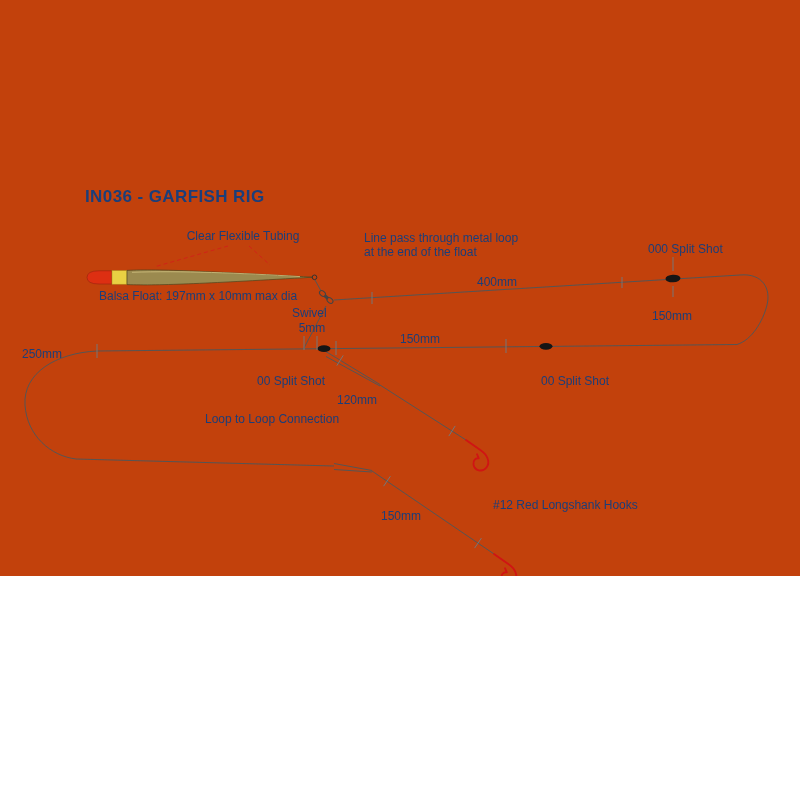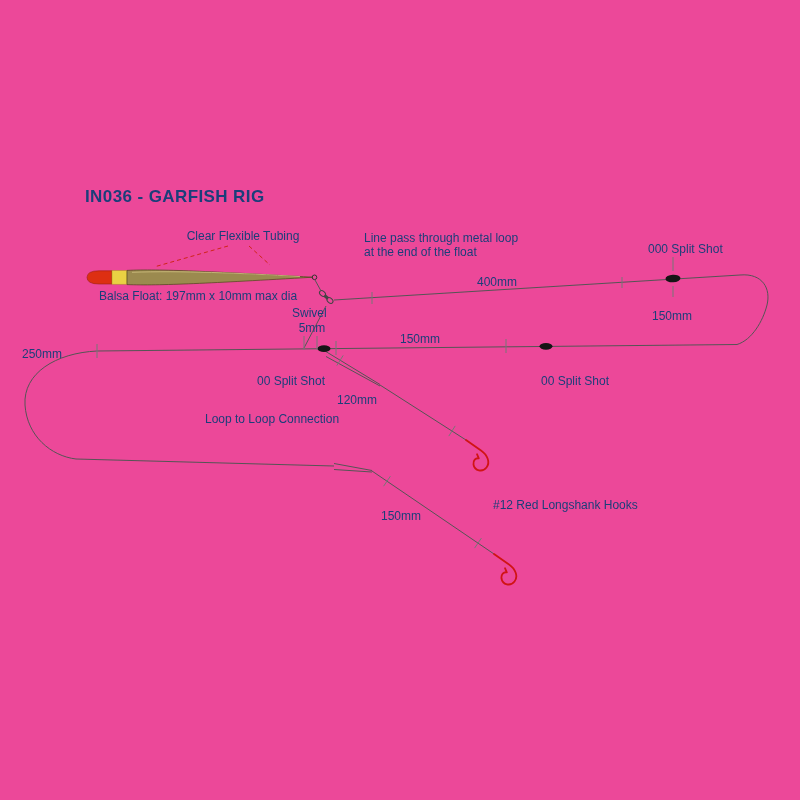--- a/index.html
+++ b/index.html
@@ -1,17 +1,17 @@
 <!DOCTYPE html>
 <html><head>
 <meta charset="utf-8">
 <style>
   html, body { margin: 0; padding: 0; background: #ffffff; }
   .canvas {
-    width: 800px; height: 800px; background: #ec4899; position: relative;
+    width: 800px; height: 576px; background: #c2410c; position: relative;
     font-family: "Liberation Sans", sans-serif; overflow: hidden;
   }
   svg { display: block; }
   text {
     font-family: "Liberation Sans", sans-serif;
     fill: #1b3e7a;
     font-size: 12px;
   }
   text.title {
     font-size: 17px;

